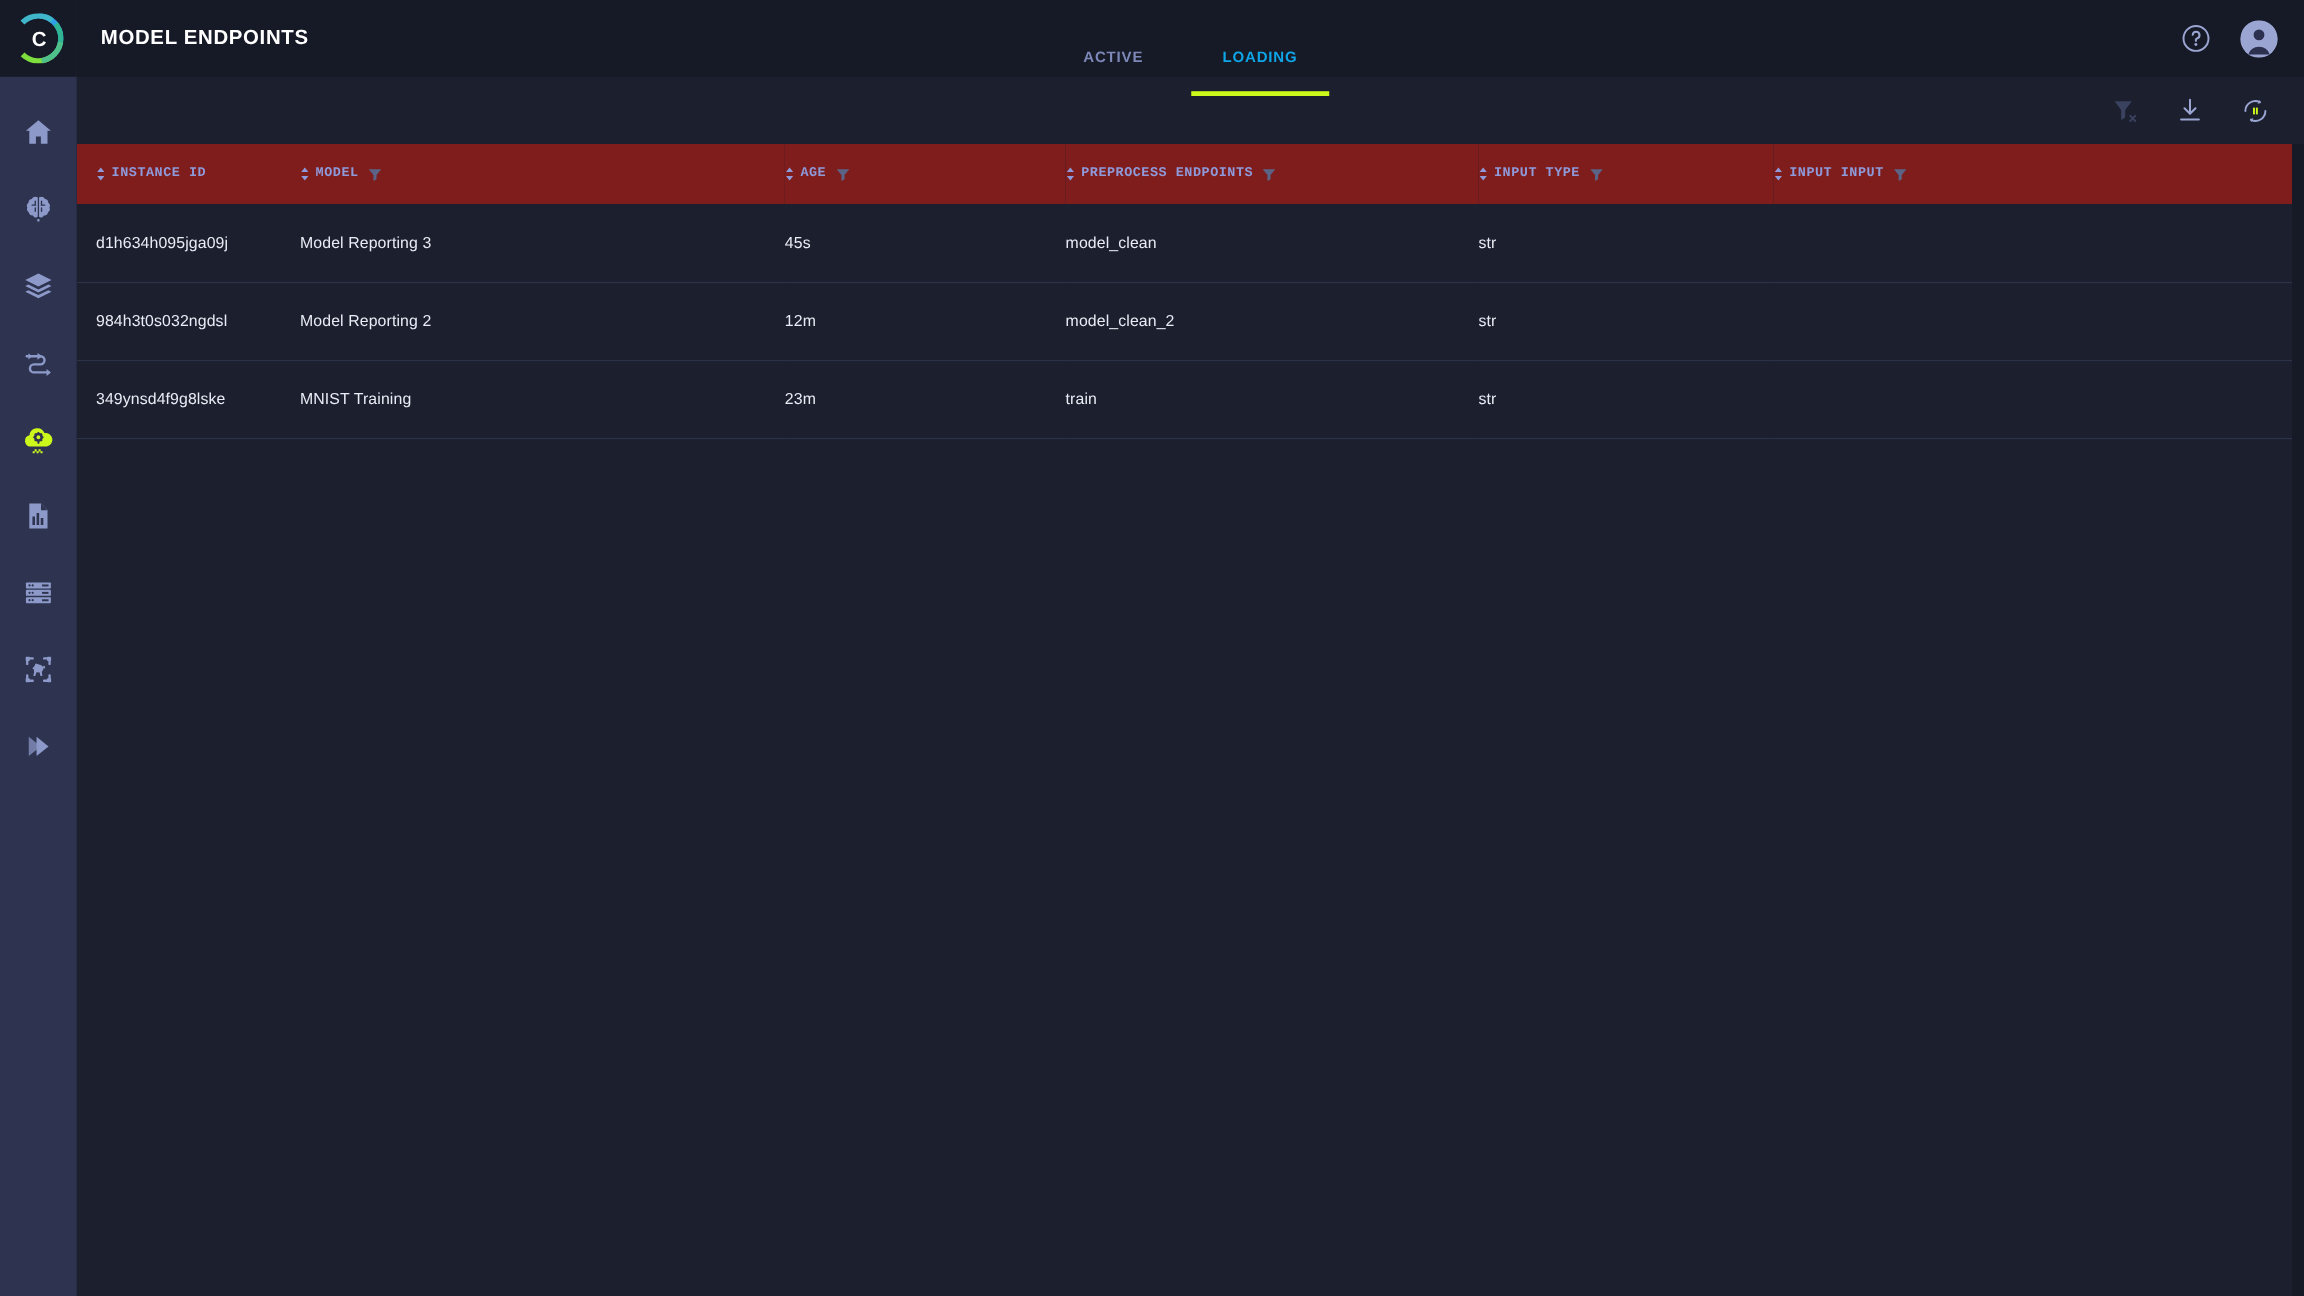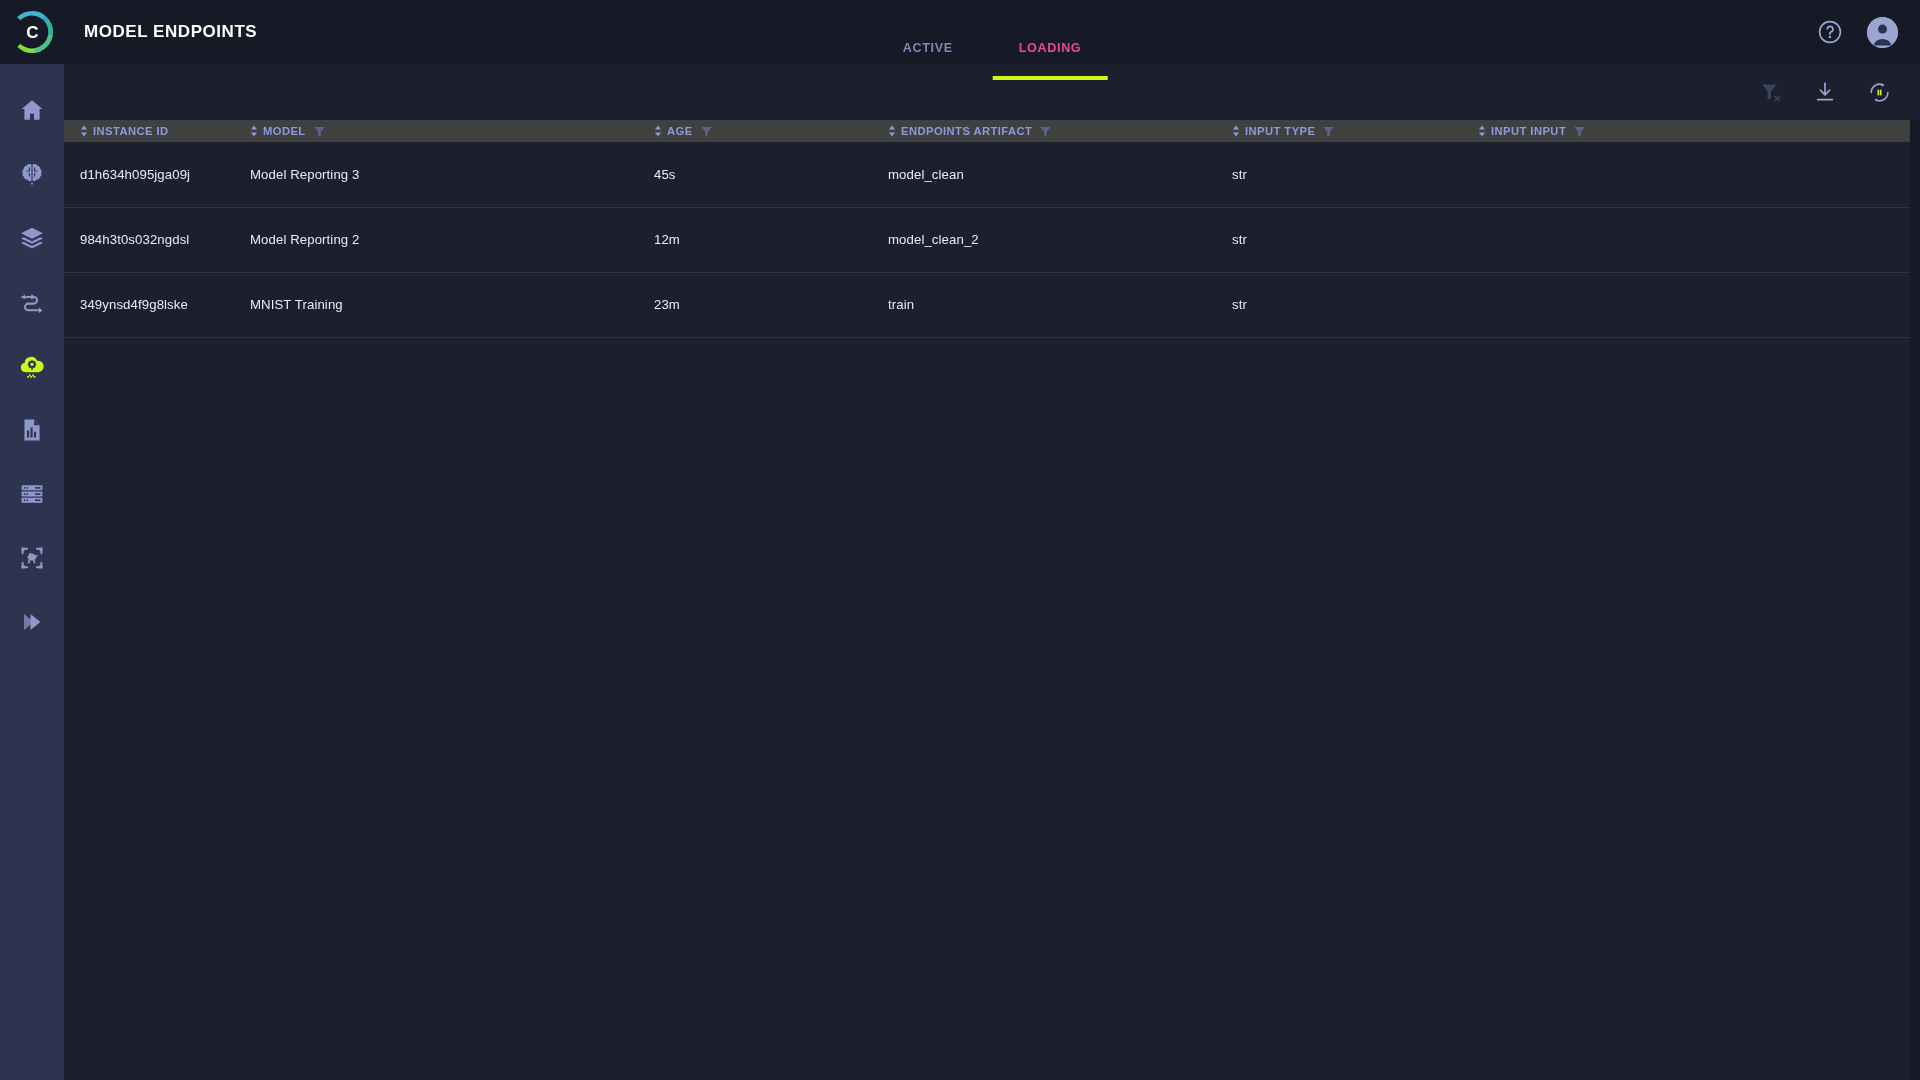--- a/index.html
+++ b/index.html
@@ -54,21 +54,21 @@
   .tabs {
     position:absolute; left:50%; top:16px; transform:translateX(-50%);
     height:64px; display:flex; align-items:center; gap:58px;
   }
   .tab {
     position:relative; height:64px;
     display:flex; align-items:center; justify-content:center;
     font-size:12.5px; font-weight:bold; letter-spacing:0.7px;
     color:#7d88b8; cursor:pointer; padding:0 4px;
   }
-  .tab.active { color:#ec4899;align-items:center; }
+  .tab.active { color:#0ea5e9;align-items:center; }
   .tab.active::after {
     content:""; position:absolute; left:-22px; right:-22px; bottom:0;
     height:4px; background:#ccf81c;
   }
   .header-actions {
     position:absolute; right:22px; top:0; height:64px;
     display:flex; align-items:center; gap:24px;
   }
   .hdr-btn { display:flex; align-items:center; justify-content:center; cursor:pointer; }
   .avatar {
@@ -84,21 +84,21 @@
     background:#1b1f2e;
     display:flex; align-items:center; justify-content:flex-end;
     padding-right:28px; gap:30px;
   }
   .tool-btn { cursor:pointer; display:flex; align-items:center; justify-content:center; }
 
   
   .table-wrap { flex:1 1 auto; background:#1b1f2e; position:relative; overflow:hidden; }
   table { width:1846px; border-collapse:collapse; table-layout:fixed; }
 
-  thead tr { background:#404040; height:22px; }
+  thead tr { background:#7f1d1d; height:50px;font-family:Liberation Mono, monospace; }
   th {
     text-align:left; vertical-align:middle;
     color:#8e9ada;
     font-size:11.2px; font-weight:bold; letter-spacing:0.45px;
     padding:0 0 0 0;
     white-space:nowrap;
   }
   th .th-inner { display:flex; align-items:center; gap:5px; }
   th:first-child .th-inner { padding-left:16px; }
 
@@ -337,21 +337,21 @@
                   <path d="M1.6 2.6h12.8L9.6 8.3v4.4l-3.2 1.8V8.3Z" fill="#5b6486"></path>
                 </svg>
               </div>
             </th>
             <th>
               <div class="th-inner">
                 <svg class="sort-ico" width="8" height="12" viewBox="0 0 8 12">
                   <path d="M4 0.6 7 4.4H1Z" fill="#8e9ada"></path>
                     <path d="M4 11.4 1 7.6h6Z" fill="#8e9ada"></path>
                 </svg>
-                <span>ENDPOINTS ARTIFACT</span>
+                <span>PREPROCESS ENDPOINTS</span>
                 <svg class="filter-ico" width="13" height="13" viewBox="0 0 16 16">
                   <path d="M1.6 2.6h12.8L9.6 8.3v4.4l-3.2 1.8V8.3Z" fill="#5b6486"></path>
                 </svg>
               </div>
             </th>
             <th>
               <div class="th-inner">
                 <svg class="sort-ico" width="8" height="12" viewBox="0 0 8 12">
                   <path d="M4 0.6 7 4.4H1Z" fill="#8e9ada"></path>
                     <path d="M4 11.4 1 7.6h6Z" fill="#8e9ada"></path>

